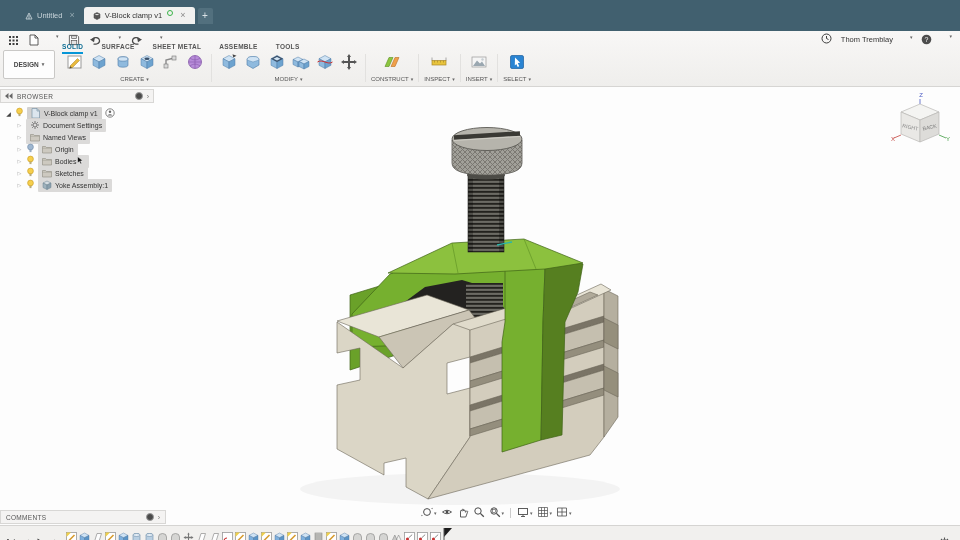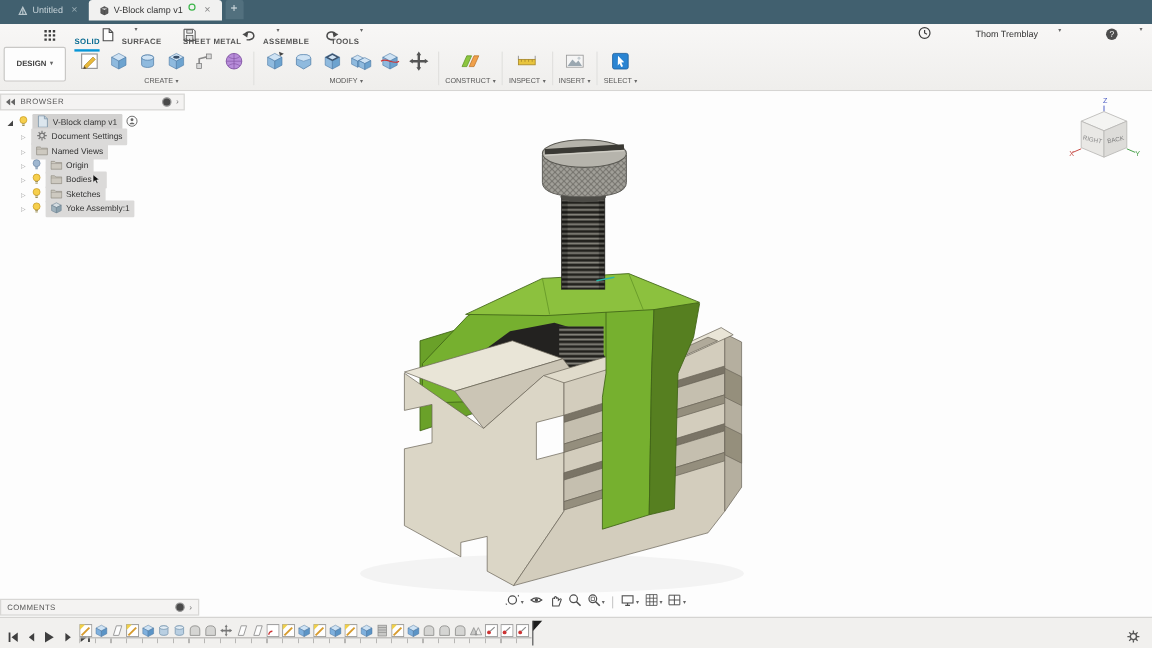--- a/index.html
+++ b/index.html
@@ -1,32 +1,32 @@
 <!DOCTYPE html>
 <html><head>
 <meta charset="utf-8">
 <style>
   html,body{margin:0;padding:0;width:960px;height:540px;overflow:hidden;
     font-family:"Liberation Sans",sans-serif;background:#fff;}
   #app{position:absolute;inset:0;width:960px;height:540px;}
 
   
-  .tabbar{height:20px;background:#41606f;display:flex;align-items:flex-start;padding-left:6px;position:relative;}
+  .tabbar{height:31px;background:#41606f;display:flex;align-items:center;padding-left:16px;position:relative;}
   .doc-tab{height:17px;display:flex;align-items:center;gap:4px;padding:0 9px;font-size:7.5px;color:#c7d3d9;cursor:default;}
   .doc-tab.active{background:#f1f1f0;border-radius:3px 3px 0 0;color:#333;}
   .tab-glyph{width:8px;height:8px;display:inline-block;}
   .tab-close{color:#93a8b1;font-size:9px;margin-left:3px;line-height:1;}
   .doc-tab.active .tab-close{color:#8b8b8b;}
   .status-dot{width:4px;height:4px;border:1px solid #3bb54a;border-radius:50%;margin-left:1px;margin-top:-6px;}
   .new-tab{width:15px;height:16px;background:#52707e;color:#d9e1e5;text-align:center;font-size:10px;line-height:15px;border-radius:2px 2px 0 0;margin-left:3px;}
 
   
   .toolbar{height:55px;background:linear-gradient(#f8f7f6,#efeeec);border-bottom:1px solid #d6d5d3;position:relative;}
   .quickbar{position:absolute;top:3px;left:8px;display:flex;gap:9px;align-items:center;}
-  .qbtn{display:flex;gap:17px;margin-left:28px;}
+  .qbtn{display:flex;gap:17px;}
   .userbar{position:absolute;top:2px;right:8px;display:flex;gap:9px;align-items:center;font-size:7.5px;color:#333;}
   .caret{font-size:5px;color:#666;line-height:1;}
   .rtabs{position:absolute;top:12px;left:62px;display:flex;gap:18px;font-size:6.5px;font-weight:bold;color:#555;letter-spacing:.3px;}
   .rtab{padding-bottom:2px;}
   .rtab.active{color:#0c6d93;border-bottom:2px solid #0696d7;}
   .workspace{position:absolute;top:19px;left:3px;width:50px;height:27px;background:#fdfdfd;border:1px solid #c9c8c6;border-radius:2px;font-size:6.5px;font-weight:bold;color:#444;display:flex;align-items:center;justify-content:center;gap:3px;}
   .rgroups{position:absolute;top:23px;left:58px;display:flex;align-items:flex-start;}
   .rgroup{display:flex;flex-direction:column;align-items:center;padding:0 5px;border-right:1px solid #e2e1df;}
   .rgroup:last-child{border-right:none;}
   .ricons{display:flex;gap:1px;}

